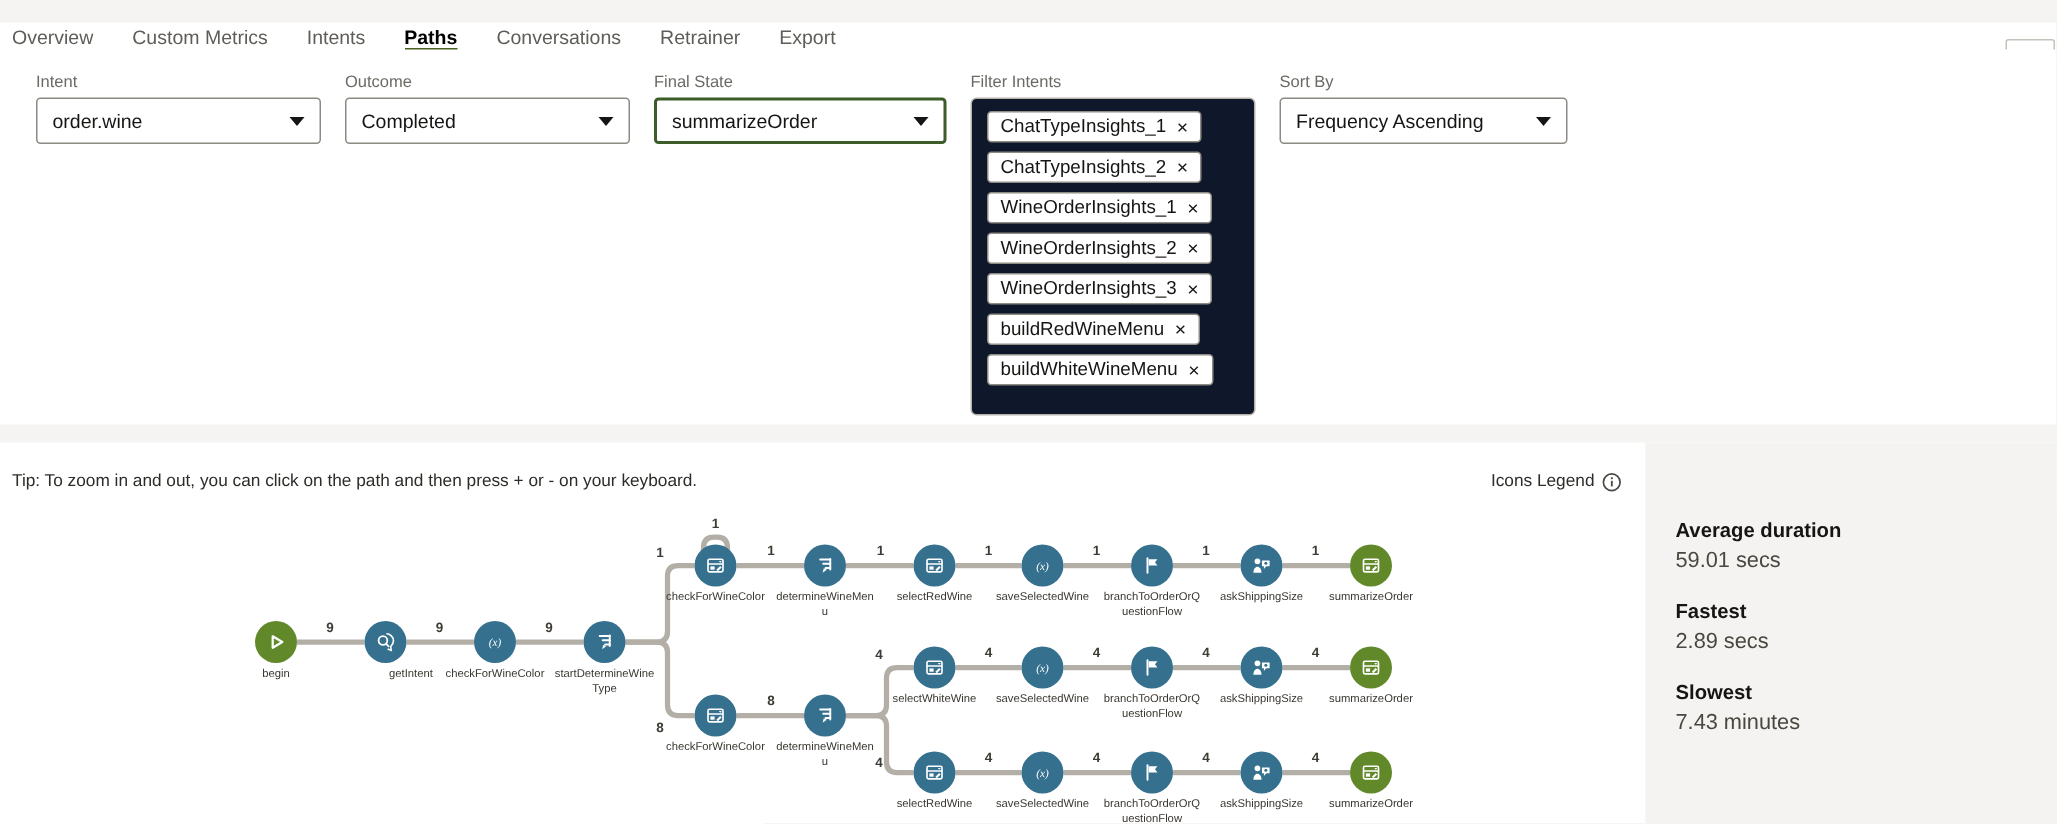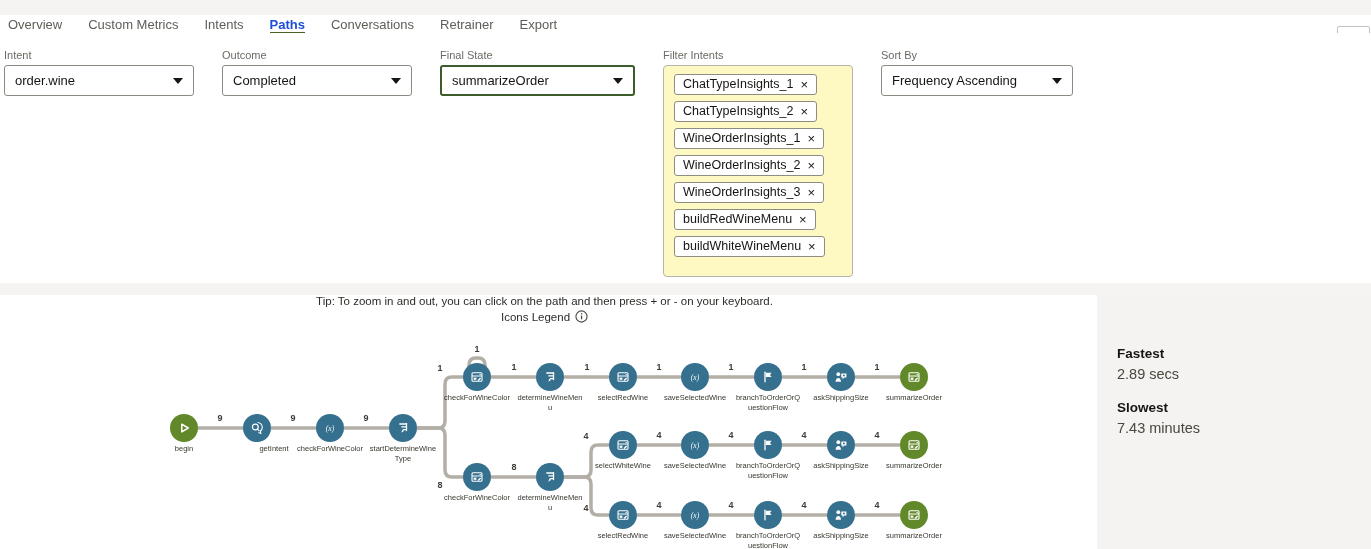--- a/index.html
+++ b/index.html
@@ -4,48 +4,48 @@
 <style>
   html,body{margin:0;padding:0;background:#f5f4f2;font-family:"Liberation Sans",sans-serif;}
   #app{position:relative;width:1371px;height:549px;background:#f5f4f2;overflow:hidden;}
 
   
   .topbar{position:absolute;top:15px;left:0;width:100%;height:33px;background:#fff;
     border-bottom:1px solid #d9d6d0;display:flex;align-items:flex-start;box-sizing:border-box;}
   .tabs{display:flex;gap:26px;padding-left:8px;}
   .tab{font-size:13px;color:#5f5d57;display:flex;align-items:center;cursor:pointer;
     border-bottom:3px solid transparent;box-sizing:border-box;padding-top:2px;}
-  .tab.active{color:#1d4ed8;font-weight:700;border-bottom-color:#49611e;}
+  .tab.active{color:#000000;font-weight:700;border-bottom-color:#49611e;}
   .topbar-right{margin-left:auto;display:flex;align-items:center;gap:10px;}
   .last-updated{font-size:12px;color:#0c4a6e;margin-top:40px;}
   .refresh-btn{width:33px;height:32px;border:1px solid #c6c2bb;border-radius:2px;background:#fff;
     display:flex;align-items:center;justify-content:center;cursor:pointer;box-sizing:border-box;margin-right:1px;}
 
   
   .filters{position:absolute;top:33px;left:0;width:100%;height:250px;background:#fff;
-    display:flex;gap:28px;padding:16px 0 0 4px;box-sizing:border-box;}
+    display:flex;gap:16px;padding:16px 0 0 24px;box-sizing:border-box;}
   .fgroup{display:flex;flex-direction:column;}
   .flabel{font-size:11px;color:#6b6a64;margin-bottom:4px;}
   .select{height:31px;border:1px solid #8c8a82;border-radius:3px;background:#fff;cursor:pointer;
     display:flex;align-items:center;justify-content:space-between;padding:0 10px;font-size:13px;
     color:#161513;box-sizing:border-box;}
   .select.green{border:2px solid #3c5c2a;}
   .caret{width:0;height:0;border-left:5px solid transparent;border-right:5px solid transparent;
     border-top:6px solid #161513;}
   .w190{width:190px}.w195{width:195px}.w192{width:192px}
-  .chips-box{width:190px;height:212px;border:1px solid #b7b4ad;border-radius:4px;background:#fef9c3;
+  .chips-box{width:190px;height:212px;border:1px solid #b7b4ad;border-radius:4px;background:#0f172a;
     padding:8px 10px;box-sizing:border-box;display:flex;flex-direction:column;gap:6px;}
   .chip{display:inline-flex;align-items:center;gap:7px;border:1px solid #8f8c85;border-radius:3px;
     padding:2px 8px 3px;font-size:12.5px;color:#161513;width:fit-content;background:#fff;}
   .chip-x{font-size:13px;color:#161513;cursor:pointer;line-height:1;}
 
   
   .panel{position:absolute;top:295px;left:0;width:100%;height:254px;background:#fff;}
-  .tip-row{position:absolute;top:0;left:0;right:274px;height:28px;display:flex;align-items:center;
-    justify-content:space-between;padding:0 16px 0 8px;flex-direction:column;}
+  .tip-row{position:absolute;top:12px;left:0;right:274px;height:28px;display:flex;align-items:center;
+    justify-content:space-between;padding:0 16px 0 8px;}
   .tip{font-size:11.5px;color:#2e2c28;}
   .legend{display:flex;align-items:center;gap:5px;font-size:11.5px;color:#2e2c28;cursor:pointer;}
 
   .stats{position:absolute;top:0;right:0;width:274px;height:254px;background:#f4f3f1;
     box-sizing:border-box;padding:33px 20px 0 20px;}
   .stat{margin-bottom:18px;}
   .stat-label{font-size:13.5px;font-weight:700;color:#161513;}
   .stat-value{font-size:14.5px;color:#49473f;margin-top:5px;}
 
   
@@ -404,20 +404,24 @@
             <path d="M8.6 10.9l2.5-2.5 1 1-2.5 2.5z" fill="#fff"></path>
           </svg>
         </div>
         <div class="dnode-label" style="left: 880px; top: 206px;">summarizeOrder</div>
       </div>
 
     <div class="stats">
       <div class="stat">
       </div>
       <div class="stat">
+        <div class="stat-label">Average duration</div>
+        <div class="stat-value">59.01 secs</div>
+      </div>
+      <div class="stat">
         <div class="stat-label">Fastest</div>
         <div class="stat-value">2.89 secs</div>
       </div>
       <div class="stat">
         <div class="stat-label">Slowest</div>
         <div class="stat-value">7.43 minutes</div>
       </div>
     </div>
   </div>
 

